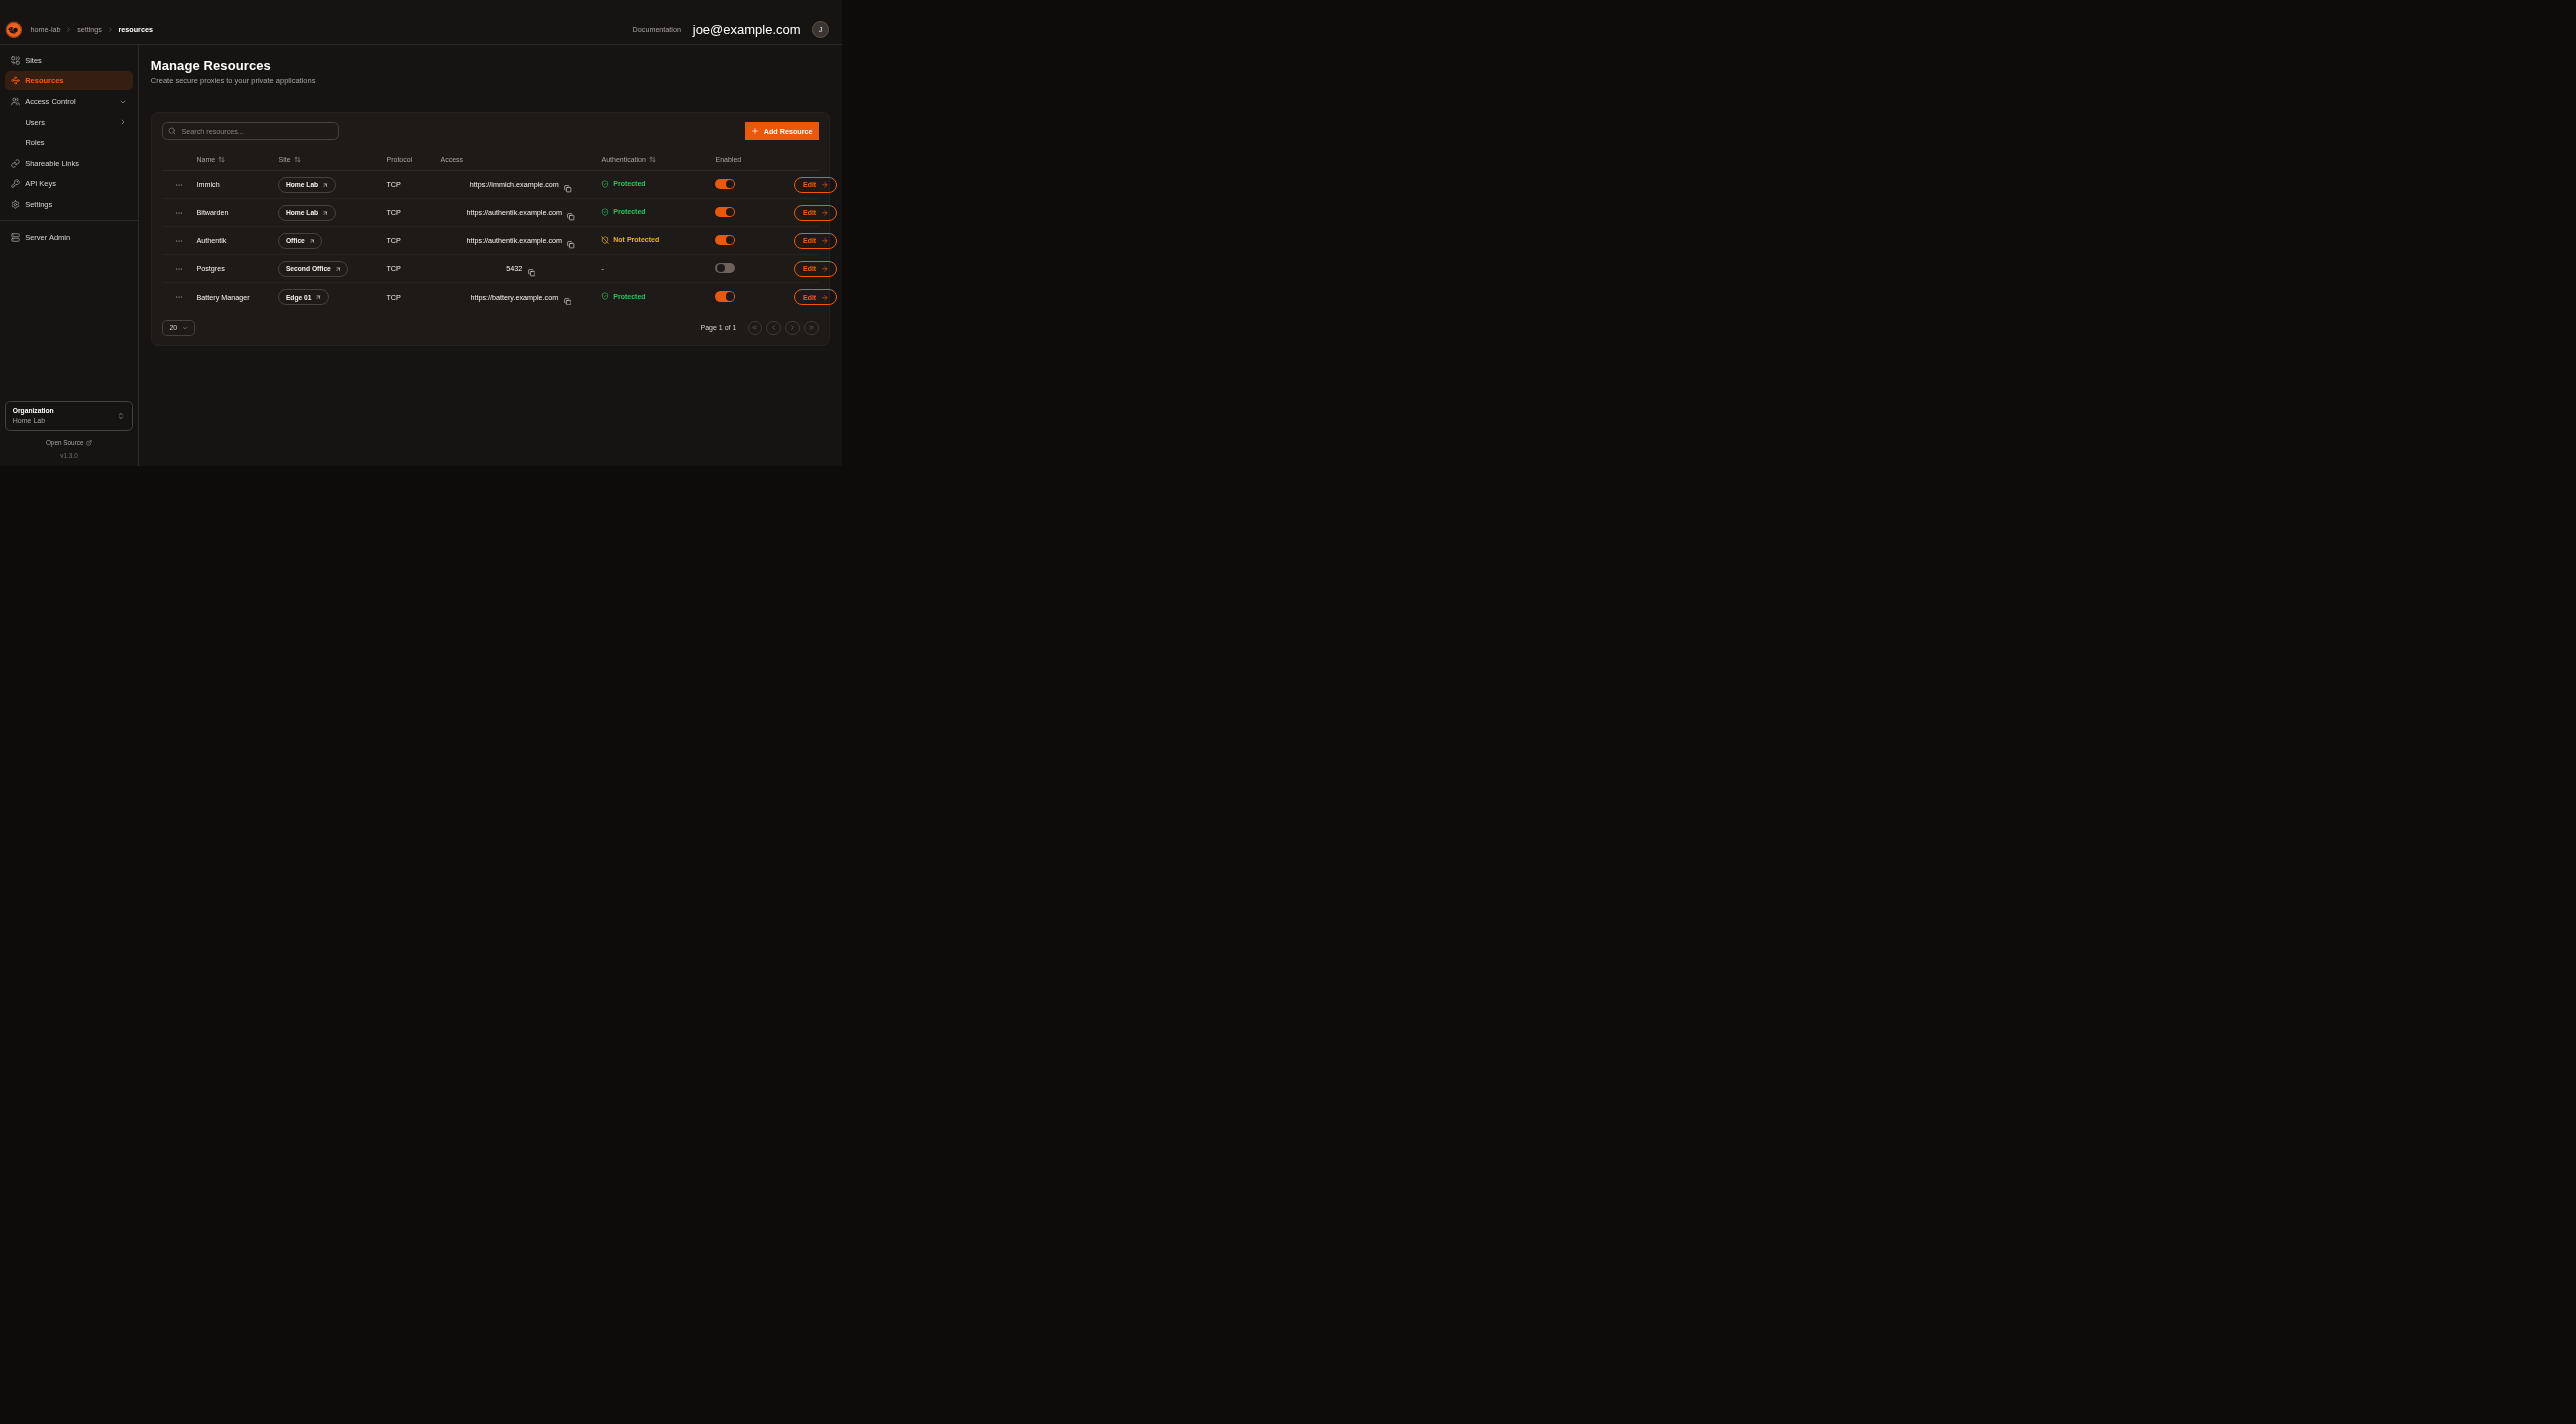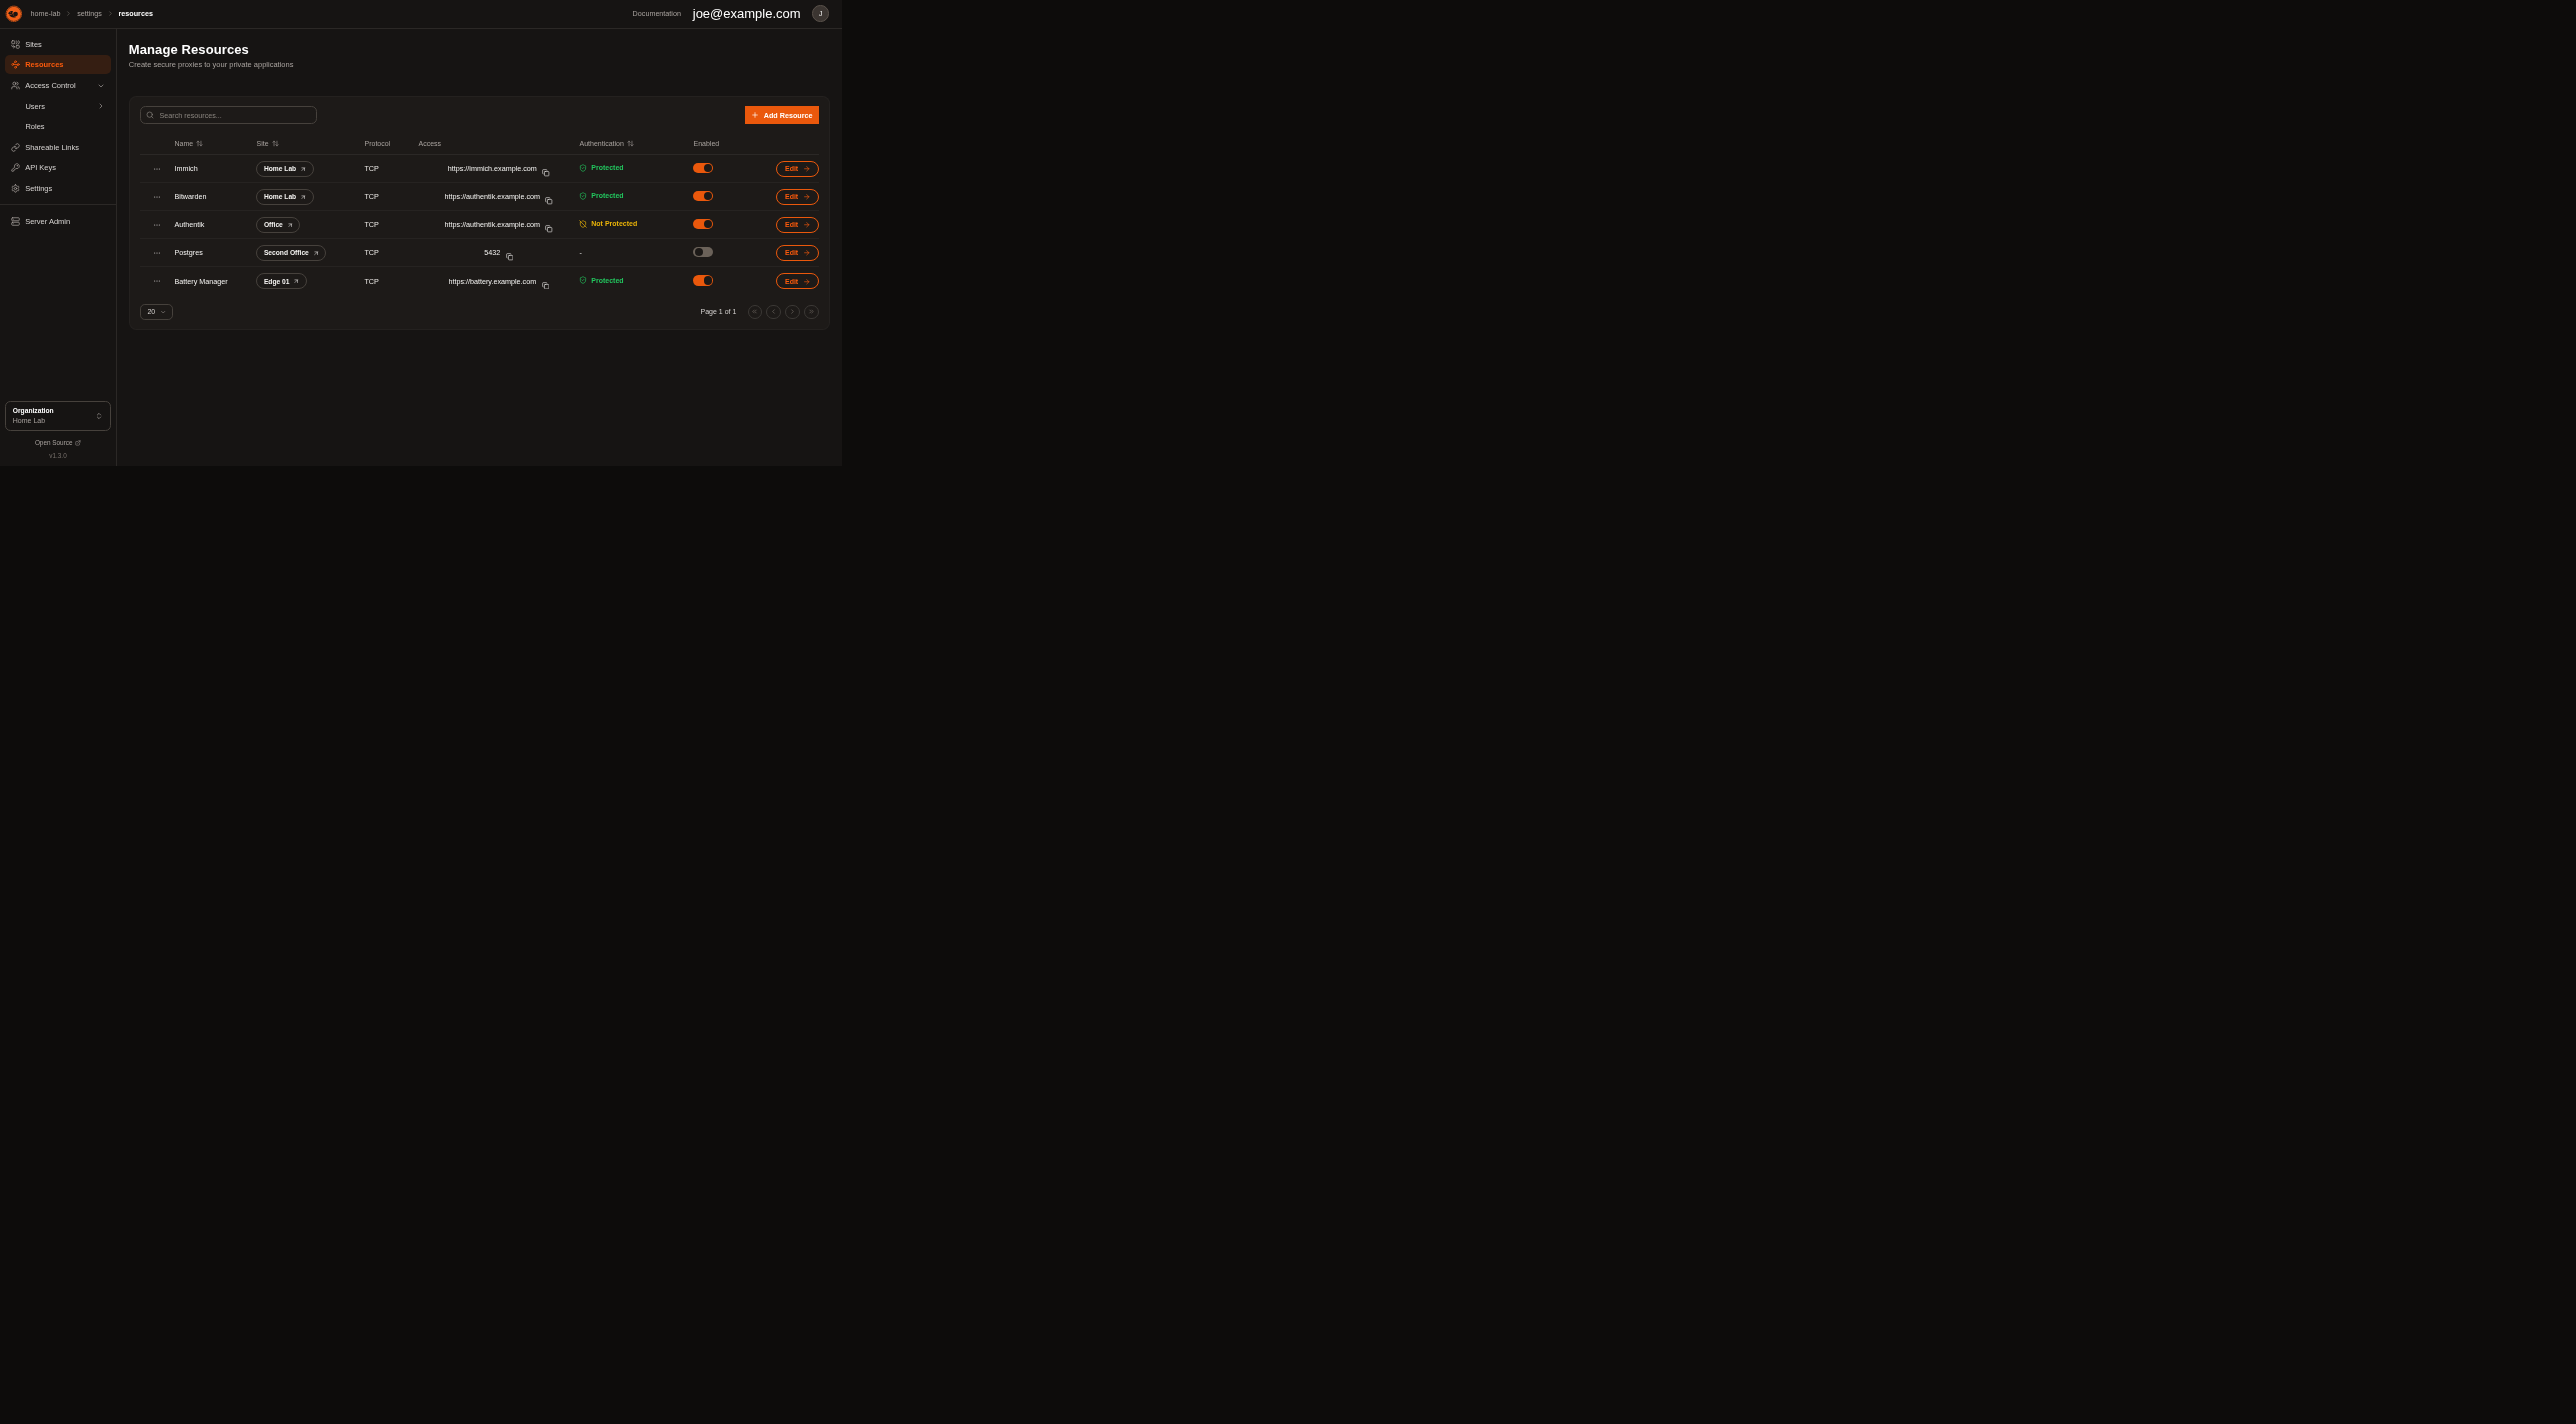--- a/index.html
+++ b/index.html
@@ -20,34 +20,34 @@
   }
   *{margin:0;padding:0;box-sizing:border-box;}
   html,body{background:#0d0c0b;}
   body{font-family:"Liberation Sans","DejaVu Sans",sans-serif;color:var(--text);}
   .screen{width:842px;height:466px;background:var(--bg);display:flex;flex-direction:column;overflow:hidden;}
   svg{display:block;}
   .ic{display:inline-flex;align-items:center;justify-content:center;flex:none;}
   .ic svg{width:100%;height:100%;fill:none;stroke:currentColor;stroke-width:2;stroke-linecap:round;stroke-linejoin:round;}
 
   
-  .topbar{height:28.5px;flex:none;display:flex;align-items:center;justify-content:space-between;padding:0 13px 0 5.4px;border-bottom:0.5px solid var(--border);}
+  .topbar{height:28.5px;flex:none;display:flex;align-items:center;justify-content:space-between;padding:0 13px 0 5.4px;border-bottom:0.5px solid var(--border);margin-top:16px;}
   .brand{display:flex;align-items:center;gap:7.5px;}
   .logo{width:17.7px;height:17.7px;}
   .crumbs{display:flex;align-items:center;gap:4.8px;font-size:7.2px;color:var(--text-dim);}
   .crumb-sep{width:7px;height:7px;color:#6f6a64;}
   .crumb.current{color:#fff;font-weight:700;}
   .top-right{display:flex;align-items:center;gap:11.8px;}
   .doc-link{font-size:7.2px;color:var(--text-dim);cursor:pointer;}
   .user-email{font-size:13px;color:#fff;font-weight:400;}
   .avatar{width:16.6px;height:16.6px;border-radius:50%;background:#3b3531;border:0.5px solid #5a524b;display:flex;align-items:center;justify-content:center;font-size:6.7px;color:#fff;cursor:pointer;}
 
   
   .layout{flex:1;display:flex;min-height:0;}
-  .sidebar{width:117px;flex:none;border-right:0.5px solid var(--border);display:flex;flex-direction:column;padding:6.4px 5.4px 7.5px;}
+  .sidebar{width:139px;flex:none;border-right:0.5px solid var(--border);display:flex;flex-direction:column;padding:6.4px 5.4px 7.5px;}
   .side-nav{display:flex;flex-direction:column;gap:1.6px;}
   .side-item{display:flex;align-items:center;gap:5.4px;height:19px;padding:0 5.4px;border-radius:4.8px;font-size:7.5px;color:#d6d3d1;cursor:pointer;}
   .side-item .ic{width:9px;height:9px;color:var(--text-dim);}
   .side-item .lbl{flex:1;}
   .side-item .trail{width:8px;height:8px;color:var(--text-dim);}
   .side-item.active{background:var(--accent-soft);color:var(--accent-text);font-weight:600;}
   .side-item.active .ic{color:var(--accent-text);}
   .side-item.sub{padding-left:20px;}
   .side-divider{border:none;border-top:0.5px solid var(--border);margin:4.8px -5.4px 4.8px;}
   .side-spacer{flex:1;}

